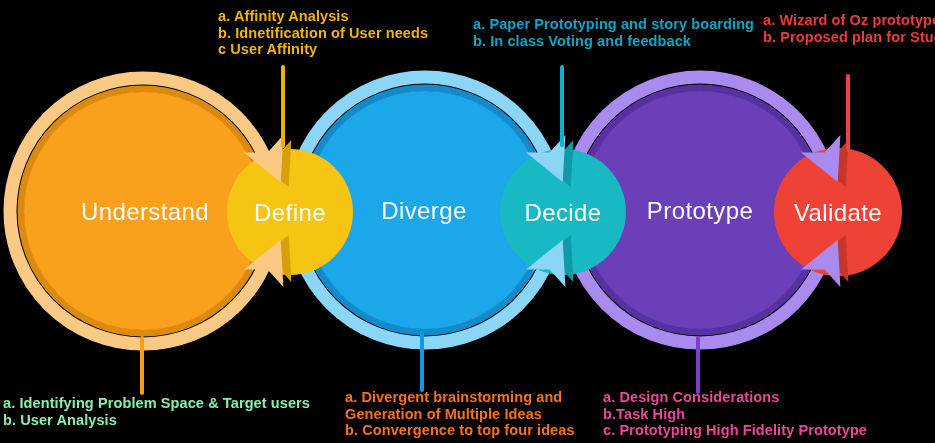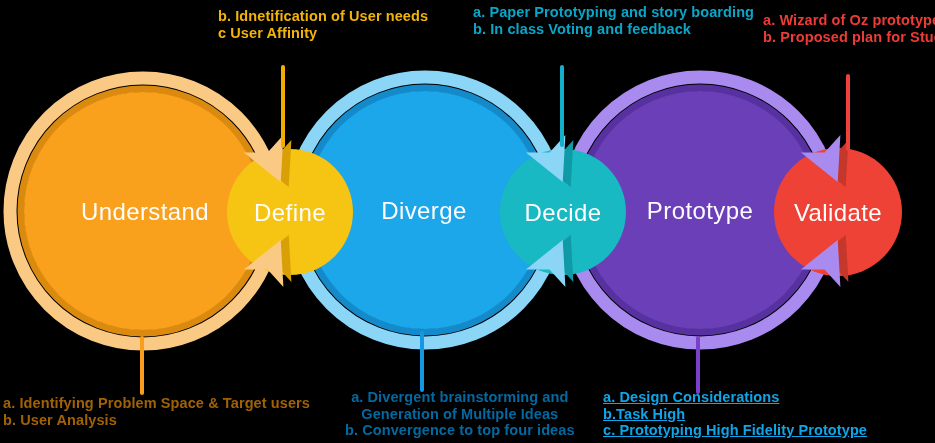--- a/index.html
+++ b/index.html
@@ -10,21 +10,21 @@
   #diagram-svg{position:absolute;left:0;top:0;}
   .annotation{
     position:absolute;font-weight:700;font-size:14.5px;line-height:16.5px;
     white-space:nowrap;letter-spacing:0.1px;
   }
   .stage-label{
     font-family:"Liberation Sans",sans-serif;font-size:24px;font-weight:400;
     letter-spacing:0.4px;
   }
   #ann-define-top{left:218px;top:8px;}
-  #ann-decide-top{left:473px;top:4px;}
+  #ann-decide-top{left:473px;top:16px;}
   #ann-validate-top{left:763px;top:12px;}
   #ann-understand-bottom{left:3px;top:395px;}
   #ann-diverge-bottom{left:345px;top:389px;}
   #ann-prototype-bottom{left:603px;top:389px;}
 </style>
 </head>
 <body>
 
 <div id="stage-wrap" style="background: rgb(0, 0, 0);">
 
@@ -75,44 +75,45 @@
 
     <text class="stage-label" x="145" y="211" text-anchor="middle" dominant-baseline="central" fill="#FDFDFD">Understand</text>
     <text class="stage-label" x="290" y="212" text-anchor="middle" dominant-baseline="central" fill="#FDFDFD">Define</text>
     <text class="stage-label" x="424" y="210" text-anchor="middle" dominant-baseline="central" fill="#FDFDFD">Diverge</text>
     <text class="stage-label" x="563" y="212" text-anchor="middle" dominant-baseline="central" fill="#FDFDFD">Decide</text>
     <text class="stage-label" x="700" y="210" text-anchor="middle" dominant-baseline="central" fill="#FDFDFD">Prototype</text>
     <text class="stage-label" x="838" y="212" text-anchor="middle" dominant-baseline="central" fill="#FDFDFD">Validate</text>
   </svg>
 
   <div id="ann-define-top" class="annotation" style="color: rgb(242, 179, 11);">
+    <div>a. Affinity Analysis</div>
     <div>b. Idnetification of User needs</div>
     <div>c User Affinity</div>
   </div>
 
   <div id="ann-decide-top" class="annotation" style="color: rgb(10, 166, 200);">
     <div>a. Paper Prototyping and story boarding</div>
     <div>b. In class Voting and feedback</div>
   </div>
 
   <div id="ann-validate-top" class="annotation" style="color: rgb(238, 59, 54);">
     <div>a. Wizard of Oz prototype</div>
     <div>b. Proposed plan for Study</div>
   </div>
 
-  <div id="ann-understand-bottom" class="annotation" style="color: #a16207;">
+  <div id="ann-understand-bottom" class="annotation" style="color: #86efac;">
     <div>a. Identifying Problem Space &amp; Target users</div>
     <div>b. User Analysis</div>
   </div>
 
-  <div id="ann-diverge-bottom" class="annotation" style="color: #0369a1; text-align: center;">
+  <div id="ann-diverge-bottom" class="annotation" style="color: #f97316;">
     <div>a. Divergent brainstorming and</div>
     <div>Generation of Multiple Ideas</div>
     <div>b. Convergence to top four ideas</div>
   </div>
 
-  <div id="ann-prototype-bottom" class="annotation" style="color: #0ea5e9; text-decoration: underline;">
+  <div id="ann-prototype-bottom" class="annotation" style="color: #ec4899;">
     <div>a. Design Considerations</div>
     <div>b.Task High</div>
     <div>c. Prototyping High Fidelity Prototype</div>
   </div>
 
 </div>
 
 </body></html>

